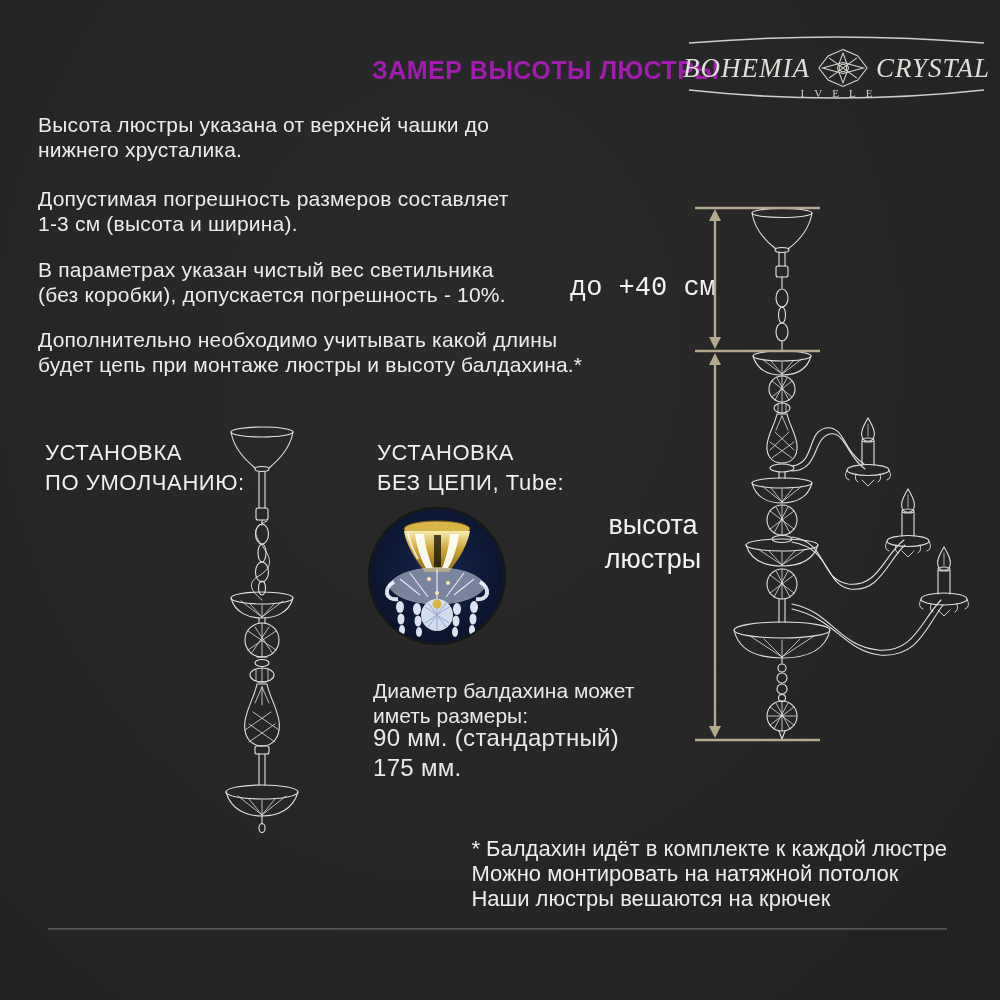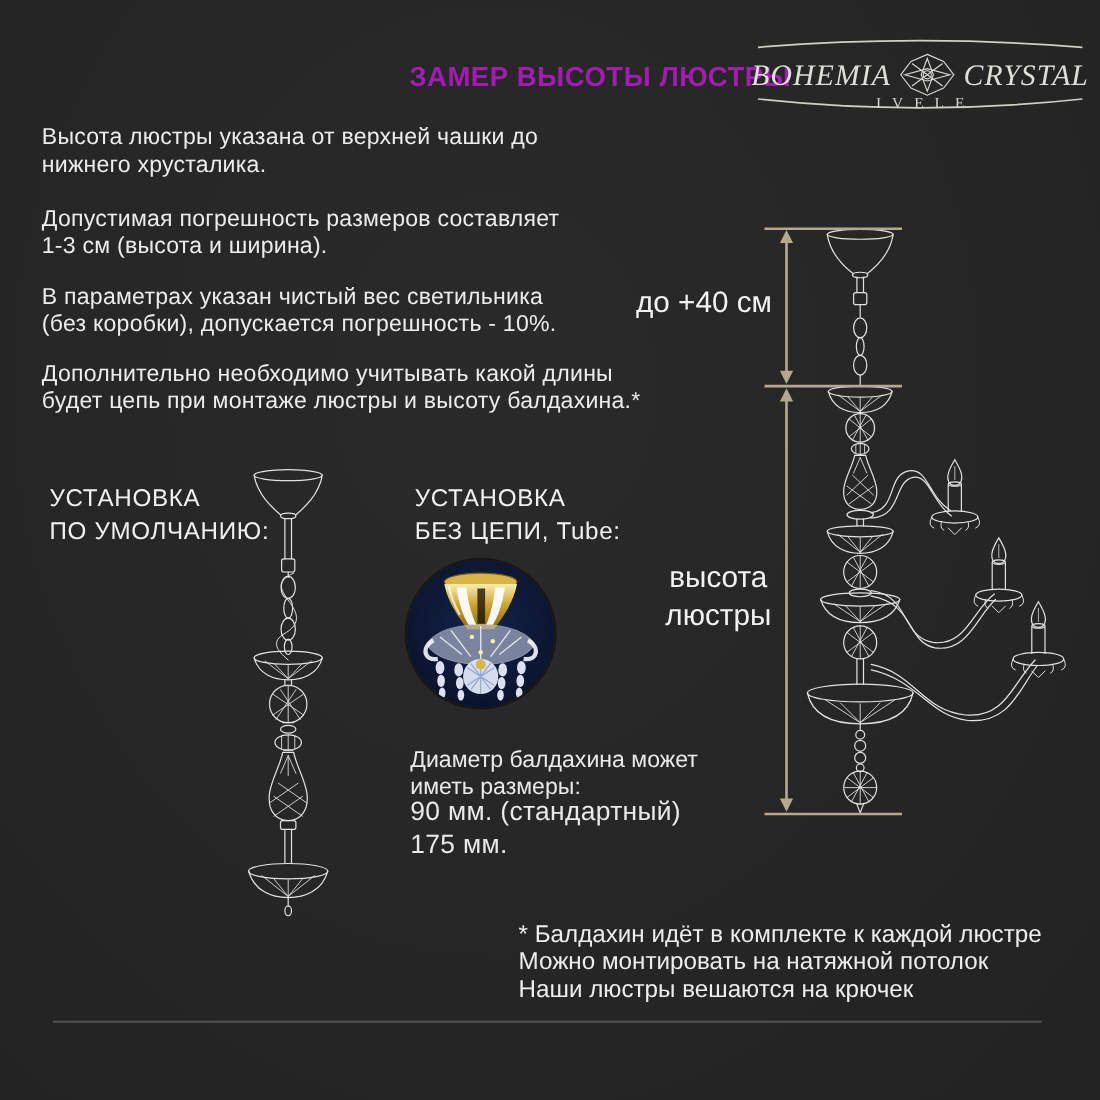--- a/index.html
+++ b/index.html
@@ -15,31 +15,31 @@
   #page-title{
     left:372px;top:56px;font-size:25px;font-weight:600;letter-spacing:.5px;
     color:#a21caf;
   }
   
   #logo{left:683px;top:30px;width:307px;height:80px;color:#d9d9d2;}
   #logo .arc{position:absolute;left:0;top:0;}
   #logo-row{position:absolute;left:0;top:17px;width:307px;display:flex;align-items:center;justify-content:center;gap:7px;font-style:italic;}
   .brand-word{font-family:"Liberation Serif", serif;font-size:27px;letter-spacing:1px;color:#dedfd8;}
   #logo-sub{position:absolute;left:0;top:57px;width:307px;text-align:center;
-    font-family:"Liberation Serif", serif;font-size:14px;letter-spacing:10px;text-indent:10px;color:#d5d5cd;}
+    font-family:"Liberation Serif", serif;font-size:11px;letter-spacing:10px;text-indent:10px;color:#d5d5cd;}
   
   .para{left:38px;width:600px;font-size:21px;line-height:25px;letter-spacing:.2px;color:#ececec;}
   #p1{top:112px}#p2{top:186px}#p3{top:257px}#p4{top:327px}
   
   .sec-head{font-size:22px;line-height:30px;letter-spacing:.6px;color:#f0f0f0;}
   #head-default{left:45px;top:438px;}
   #head-tube{left:377px;top:438px;}
   
   .measure-label{font-size:27px;color:#f2f2f2;text-align:center;}
-  #chain-label{left:570px;top:260px;width:140px;}
+  #chain-label{left:570px;top:273px;width:140px;font-family:Liberation Mono, monospace;}
   #height-label{left:583px;top:508px;width:140px;line-height:34px;}
   
   #canopy-head{left:373px;top:678px;font-size:21px;line-height:25px;}
   #canopy-sizes{left:373px;top:723px;font-size:24px;line-height:30px;letter-spacing:.3px;}
   
   #footnotes{right:53px;top:836px;text-align:left;font-size:22px;line-height:25px;color:#ededed;}
   
   #divider{left:48px;top:928px;width:899px;height:2px;
     background:linear-gradient(#606060,#3c3c3c);}
   

